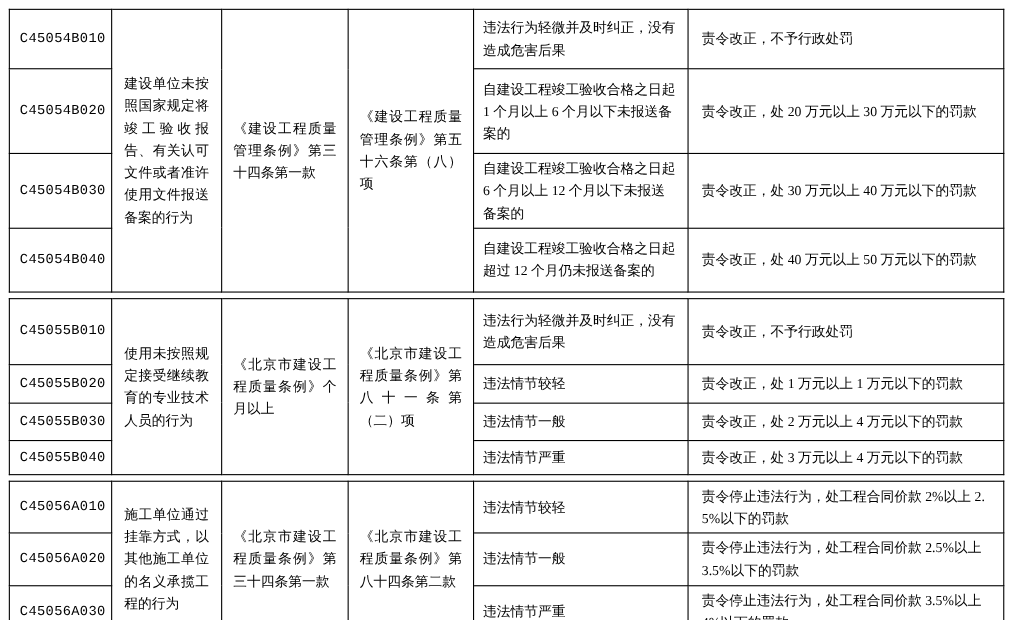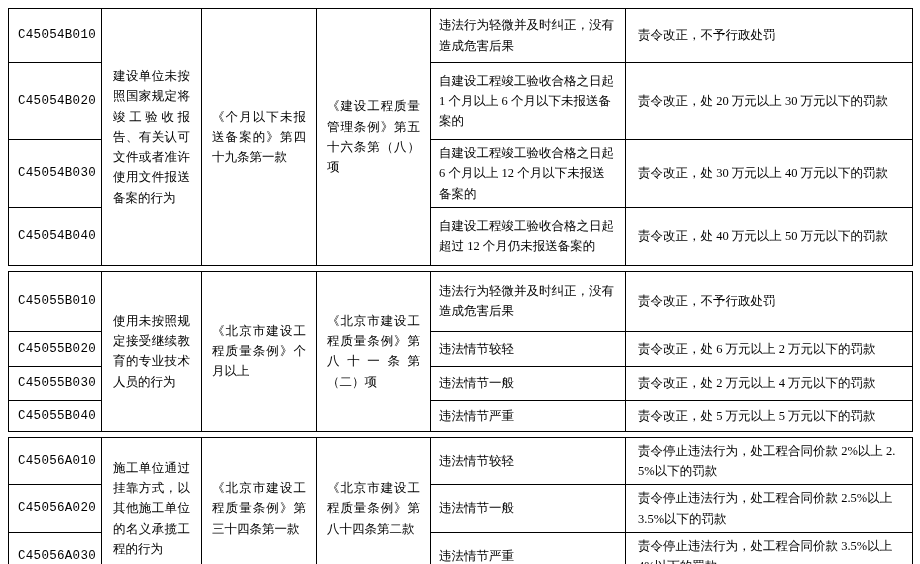--- a/index.html
+++ b/index.html
@@ -67,21 +67,21 @@
         <col style="width:100px">
         <col style="width:115px">
       <col style="width:114px">
         <col style="width:195px">
         <col style="width:287px">
     </colgroup>
     <tbody>
         <tr style="height:54px">
       <td class="code">C45054B010</td>
       <td class="behavior" rowspan="4">建设单位未按照国家规定将竣工验收报告、有关认可文件或者准许使用文件报送备案的行为</td>
-      <td class="basis" rowspan="4">《个月以下未报送备案的》第四十九条第一款</td>
+      <td class="basis" rowspan="4">《建设工程质量管理条例》第三十四条第一款</td>
       <td class="basis" rowspan="4">《建设工程质量管理条例》第五十六条第（八）项</td>
       <td class="circ">违法行为轻微并及时纠正，没有造成危害后果</td>
       <td class="pen">责令改正，不予行政处罚</td>
     </tr>
     <tr style="height:77px">
       <td class="code">C45054B020</td>
       <td class="circ">自建设工程竣工验收合格之日起 1 个月以上 6 个月以下未报送备案的</td>
       <td class="pen">责令改正，处 20 万元以上 30 万元以下的罚款</td>
     </tr>
     <tr style="height:66px">
@@ -111,31 +111,31 @@
       <td class="code">C45055B010</td>
       <td class="behavior" rowspan="4">使用未按照规定接受继续教育的专业技术人员的行为</td>
       <td class="basis" rowspan="4">《北京市建设工程质量条例》个月以上</td>
       <td class="basis" rowspan="4">《北京市建设工程质量条例》第八十一条第（二）项</td>
       <td class="circ">违法行为轻微并及时纠正，没有造成危害后果</td>
       <td class="pen">责令改正，不予行政处罚</td>
     </tr>
     <tr style="height:35px">
       <td class="code">C45055B020</td>
       <td class="circ">违法情节较轻</td>
-      <td class="pen">责令改正，处 6 万元以上 2 万元以下的罚款</td>
+      <td class="pen">责令改正，处 1 万元以上 1 万元以下的罚款</td>
     </tr>
     <tr style="height:34px">
       <td class="code">C45055B030</td>
       <td class="circ">违法情节一般</td>
       <td class="pen">责令改正，处 2 万元以上 4 万元以下的罚款</td>
     </tr>
     <tr style="height:31px">
       <td class="code">C45055B040</td>
       <td class="circ">违法情节严重</td>
-      <td class="pen">责令改正，处 5 万元以上 5 万元以下的罚款</td>
+      <td class="pen">责令改正，处 3 万元以上 4 万元以下的罚款</td>
     </tr>
   </tbody>
     </table>
 
   <table class="sec">
     <colgroup>
       <col style="width:93px">
         <col style="width:100px">
         <col style="width:115px">
       <col style="width:114px">

